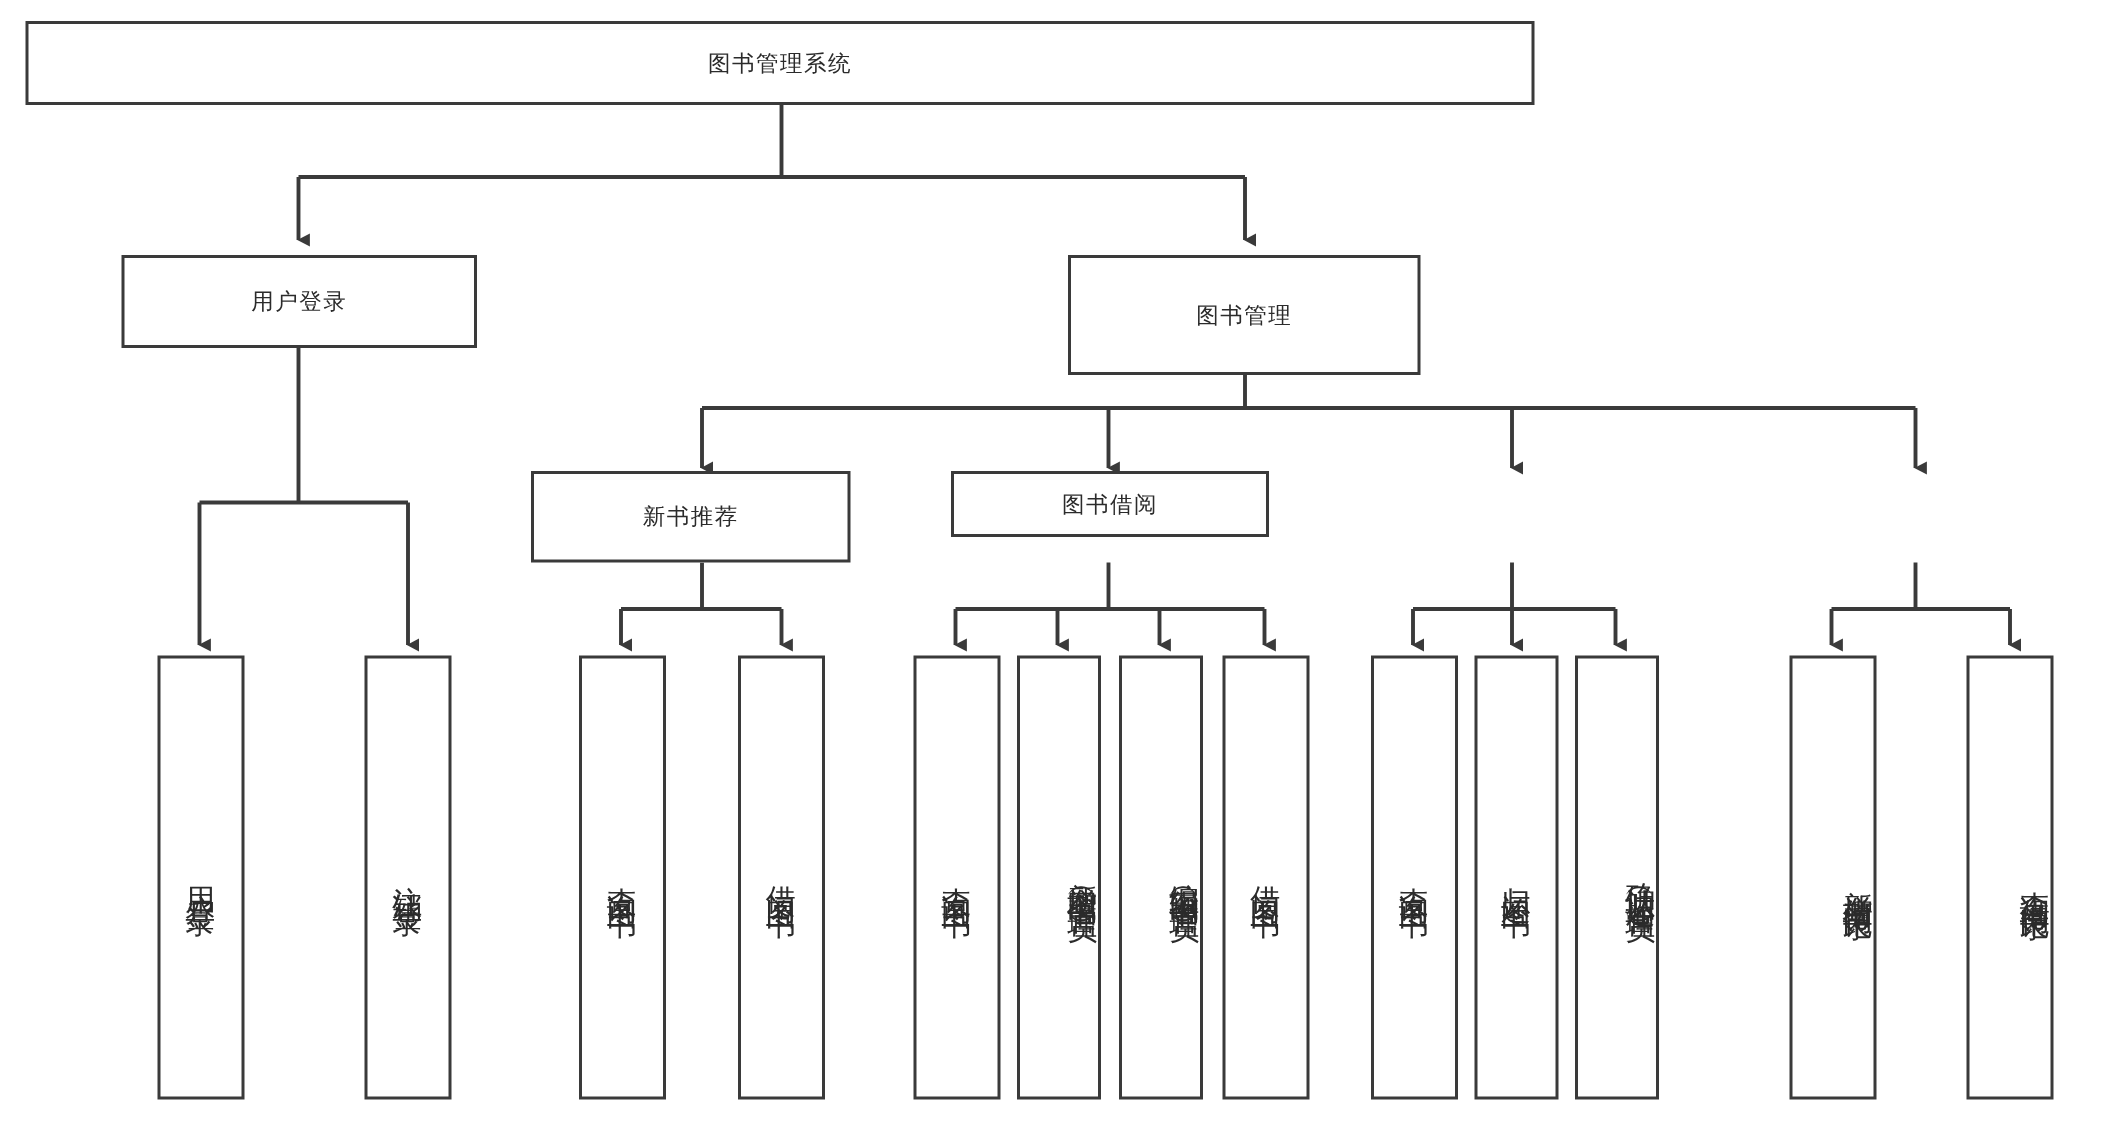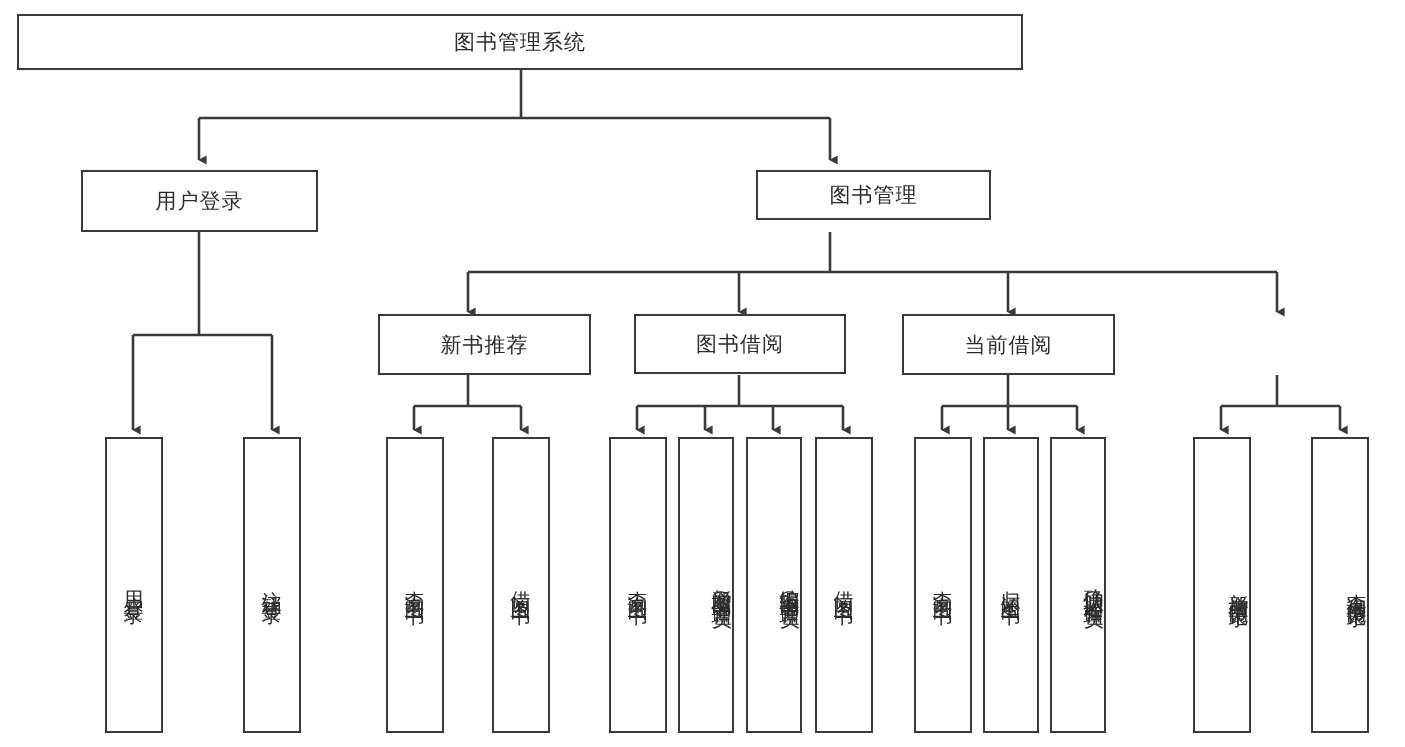--- a/index.html
+++ b/index.html
@@ -30,21 +30,21 @@
     box-sizing: border-box;
     border: 2.5px solid #3a3a3a;
     background: #ffffff;
     display: flex;
     align-items: center;
     justify-content: center;
     color: #2b2b2b;
   }
   .node.h {
     
-    font-size: 21px;
+    font-size: 15px;
     letter-spacing: 1px;
   }
   .node.v {
     
     writing-mode: vertical-rl;
     text-orientation: upright;
     font-size: 20px;
     letter-spacing: 5px;
     line-height: 1;
     align-items: flex-start;
@@ -123,35 +123,32 @@
   </svg>
 
   <div class="node h" style="left:17px; top:14px; width:1006px; height:56px;">
     <span>图书管理系统</span>
   </div>
 
   <div class="node h" style="left:81px; top:170px; width:237px; height:62px;">
     <span>用户登录</span>
   </div>
 
-  <div class="node h" style="left:712px; top:170px; width:235px; height:50px;margin-left:44px;">
+  <div class="node h" style="left:712px; top:170px; width:235px; height:80px;">
     <span>图书管理</span>
   </div>
 
-  <div class="node h" style="left:378px; top:314px; width:213px; height:61px;">
+  <div class="node h" style="left:354px; top:314px; width:213px; height:61px;">
     <span>新书推荐</span>
   </div>
 
-  <div class="node h" style="left:634px; top:314px; width:212px; height:60px;align-items:center;">
+  <div class="node h" style="left:634px; top:314px; width:212px; height:44px;align-items:center;">
     <span>图书借阅</span>
   </div>
 
-  <div class="node h" style="left:902px; top:314px; width:213px; height:61px;">
-    <span>当前借阅</span>
-  </div>
 
 
   <div class="node v mid" style="left:105px; top:437px; width:58px; height:296px;">
     <span>用户登录</span>
   </div>
 
   <div class="node v mid" style="left:243px; top:437px; width:58px; height:296px;">
     <span>注销登录</span>
   </div>
 

